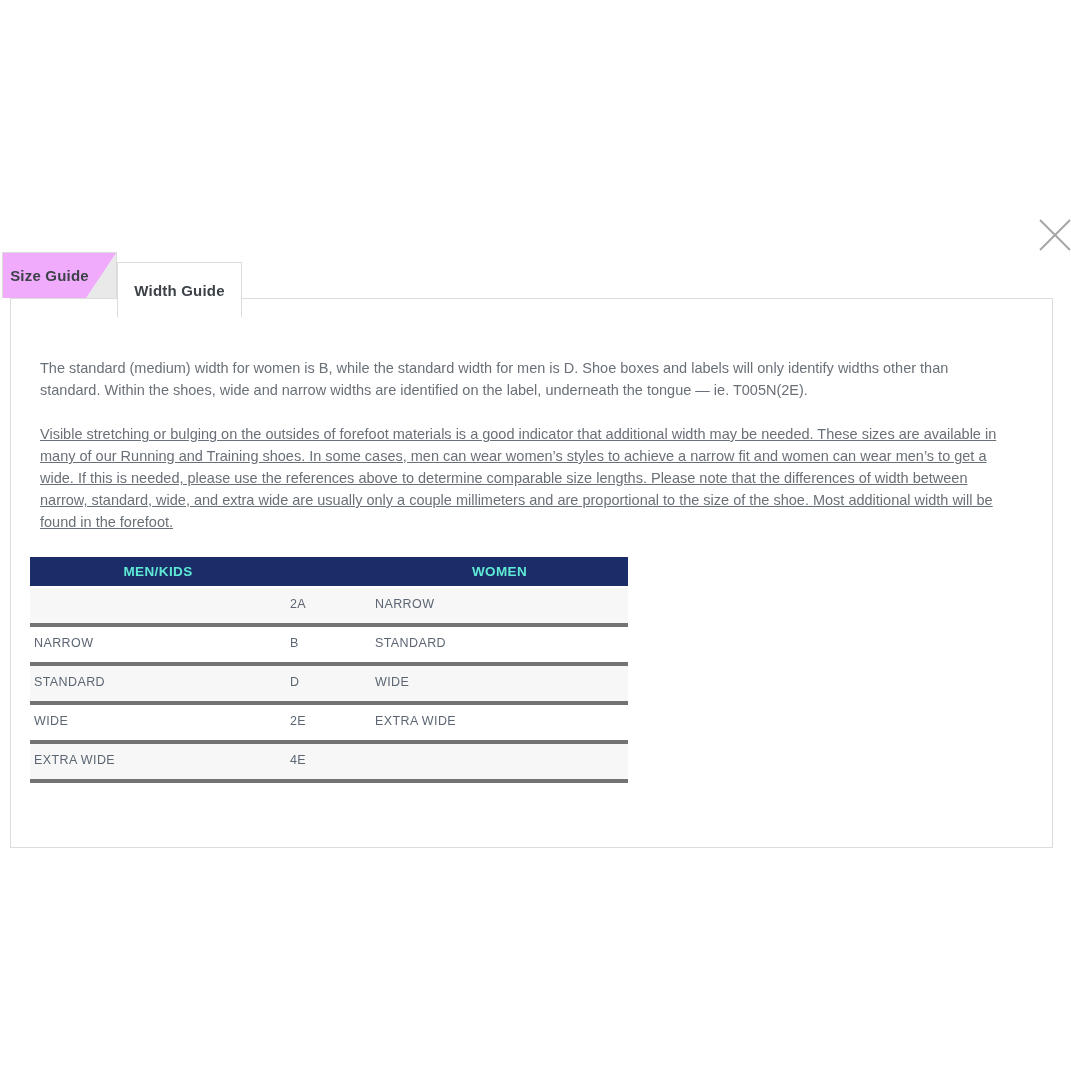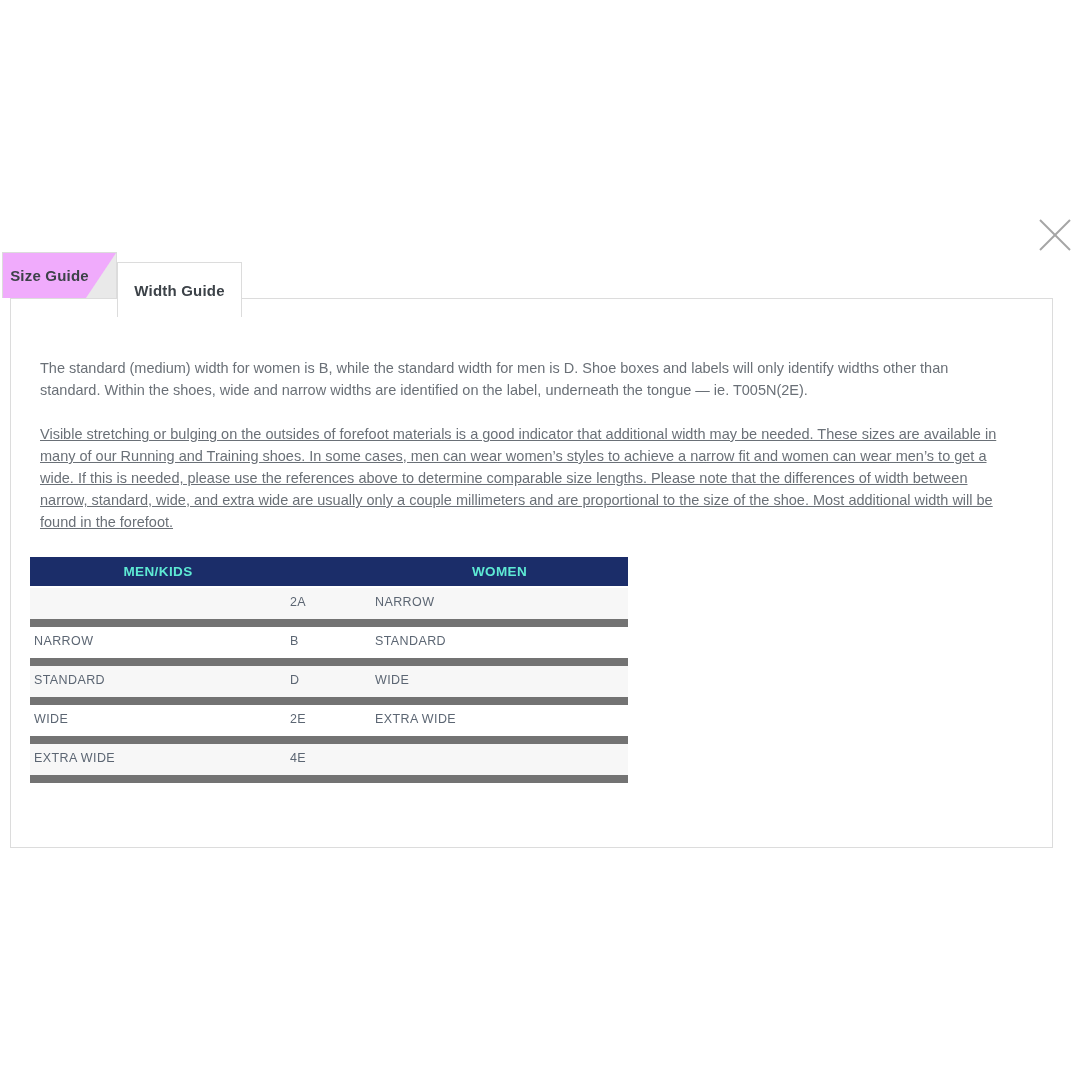--- a/index.html
+++ b/index.html
@@ -89,21 +89,21 @@
     font-weight: bold;
     letter-spacing: 0.4px;
     height: 31px;
     text-align: center;
     border-bottom: 2px solid #ffffff;
     padding: 0;
   }
   .width-table tbody td {
     height: 39px;
     background: #ffffff;
-    border-bottom: 8px solid #737373;
+    border-bottom: 4px solid #737373;
     font-size: 12.5px;
     color: #5c6673;
     letter-spacing: 0.4px;
     padding: 0 0 4px 4px;
     text-align: left;
     vertical-align: middle;
   }
   .width-table tbody tr:nth-child(odd) td { background: #f7f7f7; }
 </style>
 </head>

